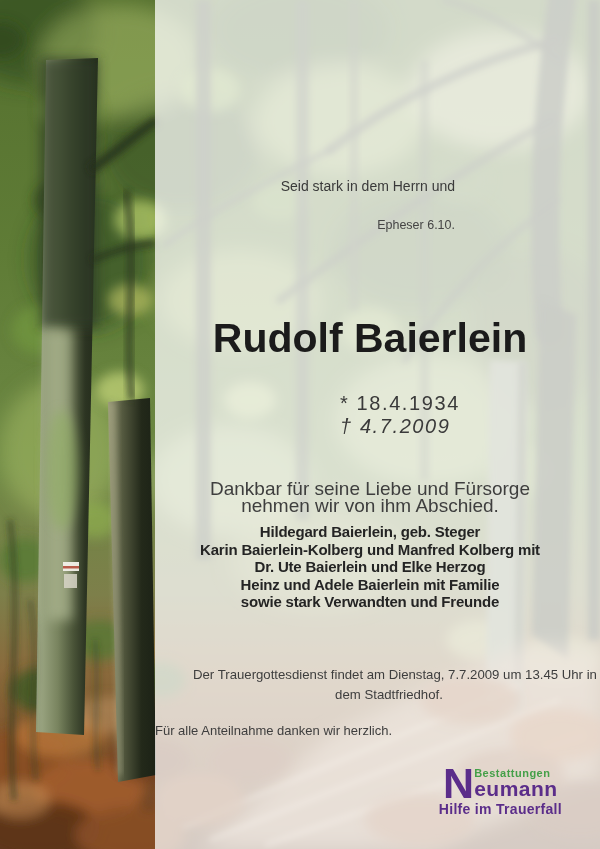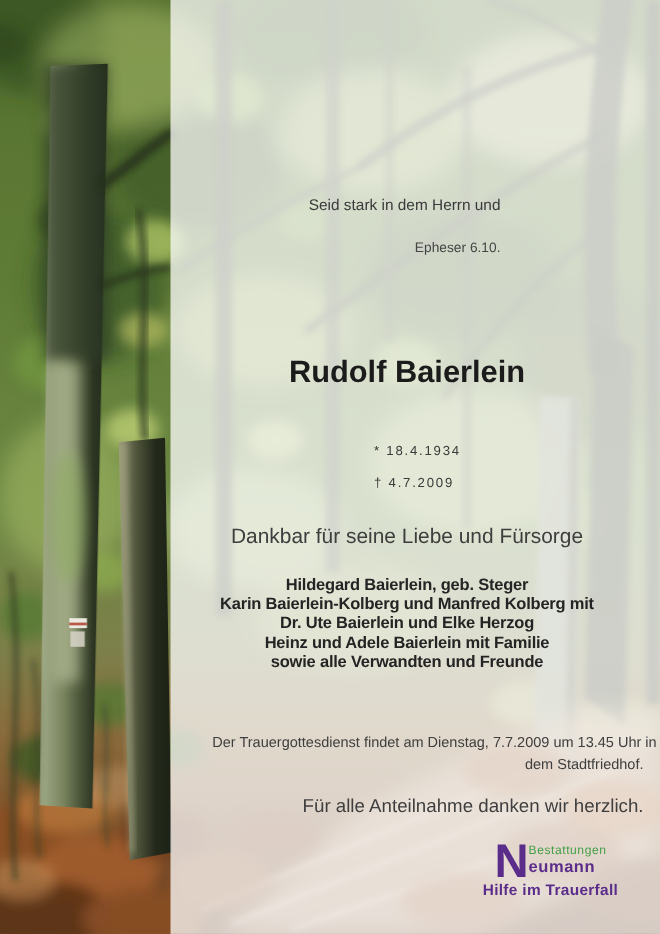--- a/index.html
+++ b/index.html
@@ -12,38 +12,38 @@
   .photo svg{display:block;}
   .overlay{
     position:absolute;top:0;bottom:0;left:155px;right:0;
     background:rgba(255,255,255,0.74);
   }
   .txt{position:absolute;color:#3c3c3c;}
   .quote{top:177px;right:145px;text-align:right;font-size:14px;line-height:18.5px;color:#3a3a3a;}
   .quote .src{font-size:12.5px;margin-top:20px;color:#454545;}
   .deceased-name{
     top:316px;left:155px;right:15px;text-align:center;
-    font-size:28px;font-weight:700;color:#1b1b1b;line-height:44px;white-space:nowrap;
-  }
-  .dates{top:403px;left:340px;font-size:12px;letter-spacing:1.6px;color:#3a3a3a;}
-  .dates .d2{margin-top:15px;}
+    font-size:41px;font-weight:700;color:#1b1b1b;line-height:44px;white-space:nowrap;
+  }
+  .dates{top:392px;left:340px;font-size:20px;letter-spacing:1.6px;color:#3a3a3a;}
+  .dates .d2{margin-top:0;font-style:italic;}
   .farewell{top:480px;left:155px;right:15px;text-align:center;font-size:19px;line-height:17px;color:#3e3e3e;}
   .mourners{
     top:523px;left:155px;right:15px;text-align:center;
     font-size:15px;font-weight:700;letter-spacing:-0.2px;line-height:17.6px;color:#242424;
   }
   .mourners div,.service div,.farewell div,.quote div{white-space:nowrap;}
-  .service{top:665px;left:155px;right:15px;text-align:right;font-size:13.2px;line-height:19.5px;color:#3e3e3e;padding-left:38px;}
-  .thanks{top:723px;left:155px;right:15px;text-align:right;font-size:17px;color:#3e3e3e;}
+  .service{top:665px;left:155px;right:15px;text-align:center;font-size:13.2px;line-height:19.5px;color:#3e3e3e;padding-left:38px;}
+  .thanks{top:723px;left:155px;right:15px;text-align:left;font-size:13px;color:#3e3e3e;}
   .logo{position:absolute;top:768px;right:38px;display:flex;flex-direction:column;align-items:center;}
   .logo-row{display:flex;align-items:flex-start;}
   .logo-n{font-size:43px;line-height:31px;font-weight:800;color:#5b2d8a;letter-spacing:-1px;}
   .logo-col{display:flex;flex-direction:column;margin-left:1px;}
-  .logo-best{font-size:11px;line-height:11px;color:#44a048;font-weight:400;letter-spacing:0.5px;}
-  .logo-eumann{font-size:15px;line-height:19px;font-weight:800;color:#5b2d8a;letter-spacing:0.5px;}
+  .logo-best{font-size:11px;line-height:11px;color:#44a048;font-weight:700;letter-spacing:0.5px;}
+  .logo-eumann{font-size:21px;line-height:19px;font-weight:800;color:#5b2d8a;letter-spacing:0.5px;}
   .logo-tag{font-size:14px;color:#5b2d8a;margin-top:2px;font-weight:700;letter-spacing:0.3px;text-align:right;}
 </style>
 </head>
 <body>
 
 <div class="card">
 
   <div class="photo">
     <svg width="600" height="849" viewBox="0 0 600 849" preserveAspectRatio="none">
       <defs>
@@ -206,28 +206,29 @@
 
   <div class="txt deceased-name">Rudolf Baierlein</div>
 
   <div class="txt dates">
     <div class="d1">* 18.4.1934</div>
     <div class="d2">† 4.7.2009</div>
   </div>
 
   <div class="txt farewell">
     <div>Dankbar für seine Liebe und Fürsorge</div>
+    <div>nehmen wir von ihm Abschied.</div>
   </div>
 
   <div class="txt mourners">
     <div>Hildegard Baierlein, geb. Steger</div>
     <div>Karin Baierlein-Kolberg und Manfred Kolberg mit</div>
     <div>Dr. Ute Baierlein und Elke Herzog</div>
     <div>Heinz und Adele Baierlein mit Familie</div>
-    <div>sowie alle Verwandten und Freunde</div>
+    <div>sowie stark Verwandten und Freunde</div>
   </div>
 
   <div class="txt service">
     <div>Der Trauergottesdienst findet am Dienstag, 7.7.2009 um 13.45 Uhr in</div>
     <div>dem Stadtfriedhof.</div>
   </div>
 
   <div class="txt thanks">Für alle Anteilnahme danken wir herzlich.</div>
 
   <div class="logo">

